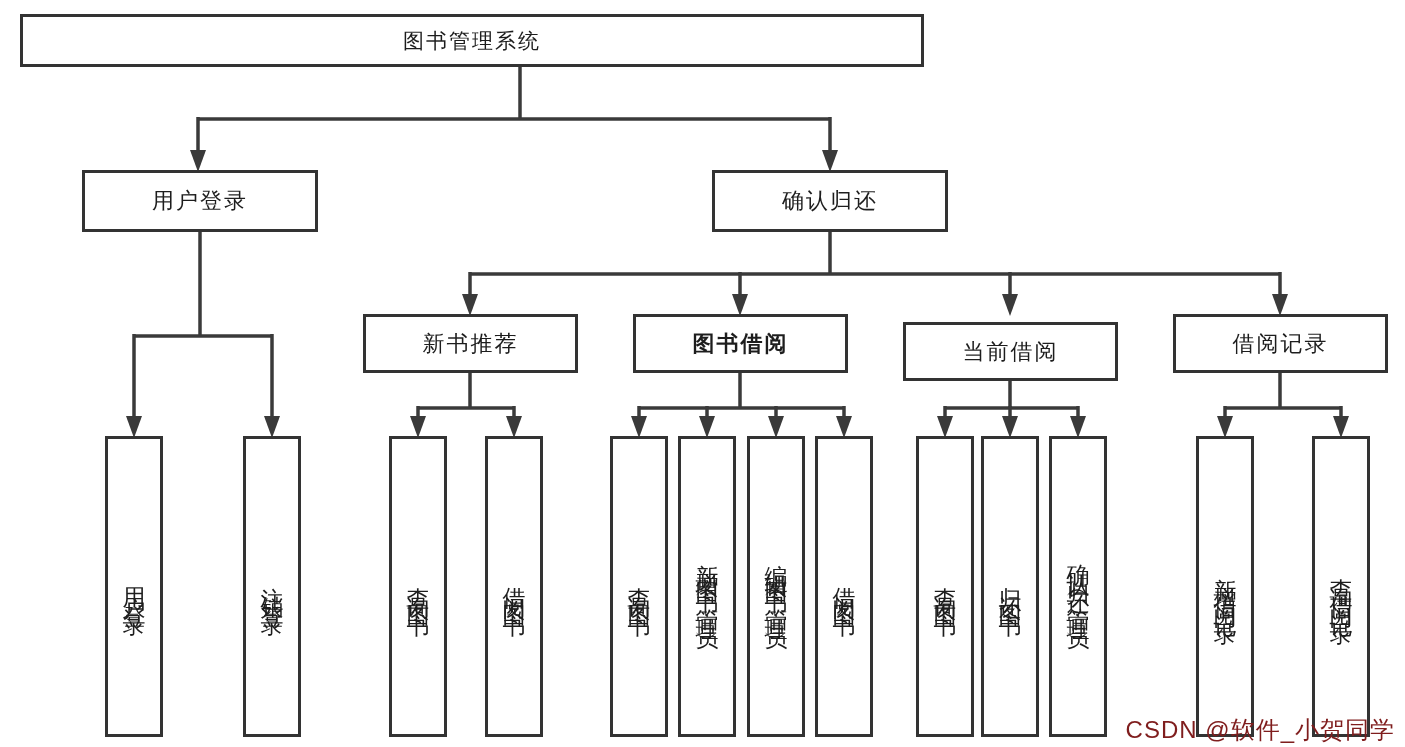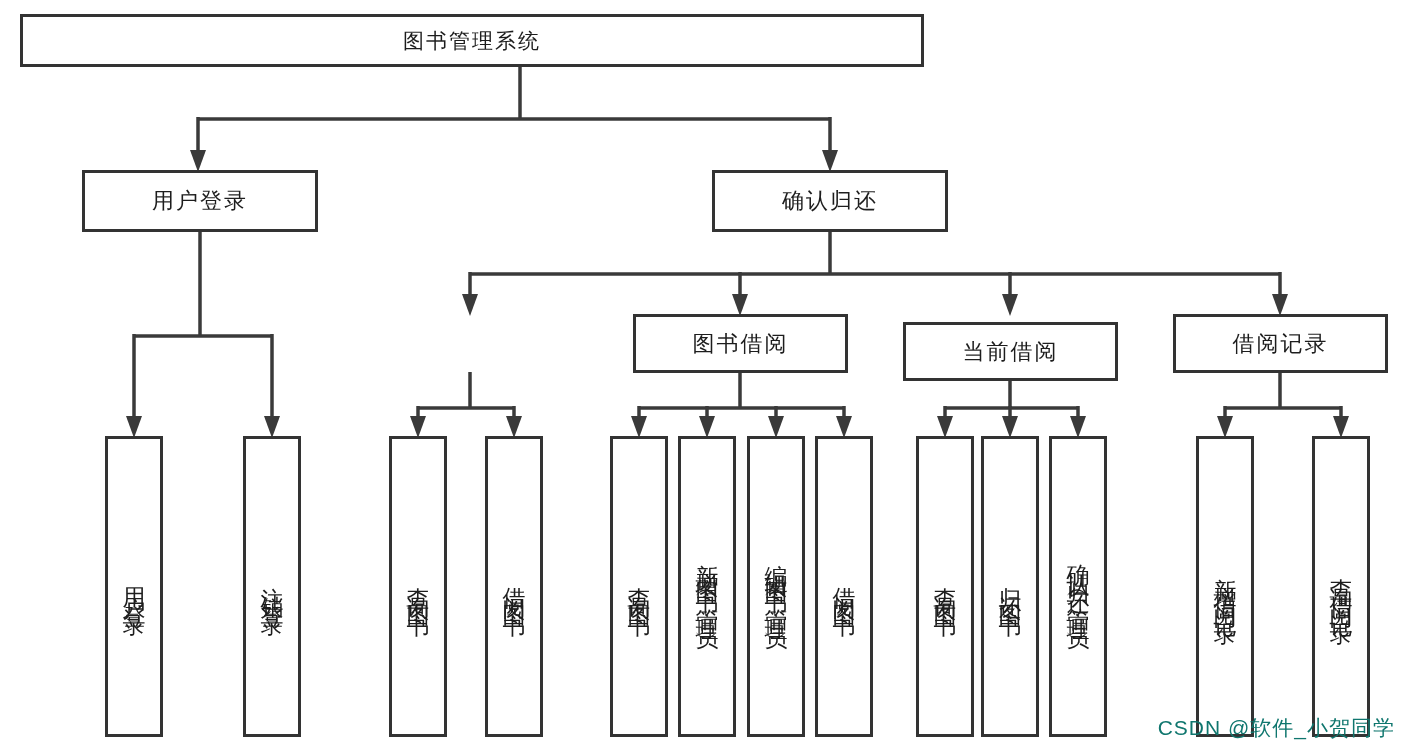--- a/index.html
+++ b/index.html
@@ -34,22 +34,22 @@
     writing-mode: vertical-rl;
     text-orientation: mixed;
     font-size: 23px;
     letter-spacing: 9px;
     line-height: 1;
   }
   .watermark {
     position: absolute;
     right: 10px;
     top: 714px;
-    font-size: 21px;
-    color: #0f766e;
+    font-size: 24px;
+    color: #7f1d1d;
     letter-spacing: 1px;
     z-index: 5;
     white-space: nowrap;
   }
 </style>
 </head>
 <body>
 
 <div class="canvas">
 
@@ -126,21 +126,24 @@
     <span>图书管理系统</span>
   </div>
 
   <div class="box h-box" style="left:82px; top:170px; width:236px; height:62px;">
     <span>用户登录</span>
   </div>
   <div class="box h-box" style="left:712px; top:170px; width:236px; height:62px;">
     <span>确认归还</span>
   </div>
 
-  <div class="box h-box" style="left:633px; top:314px; width:215px; height:59px;">
+  <div class="box h-box" style="left:363px; top:314px; width:215px; height:59px;">
+    <span>新书推荐</span>
+  </div>
+  <div class="box h-box" style="left:633px; top:314px; width:215px; height:59px;font-weight:bold;">
     <span>图书借阅</span>
   </div>
   <div class="box h-box" style="left:903px; top:314px; width:215px; height:59px;margin-top:8px;">
     <span>当前借阅</span>
   </div>
   <div class="box h-box" style="left:1173px; top:314px; width:215px; height:59px;">
     <span>借阅记录</span>
   </div>
 
   <div class="box leaf" style="left:105px; top:436px; width:58px; height:301px;">

